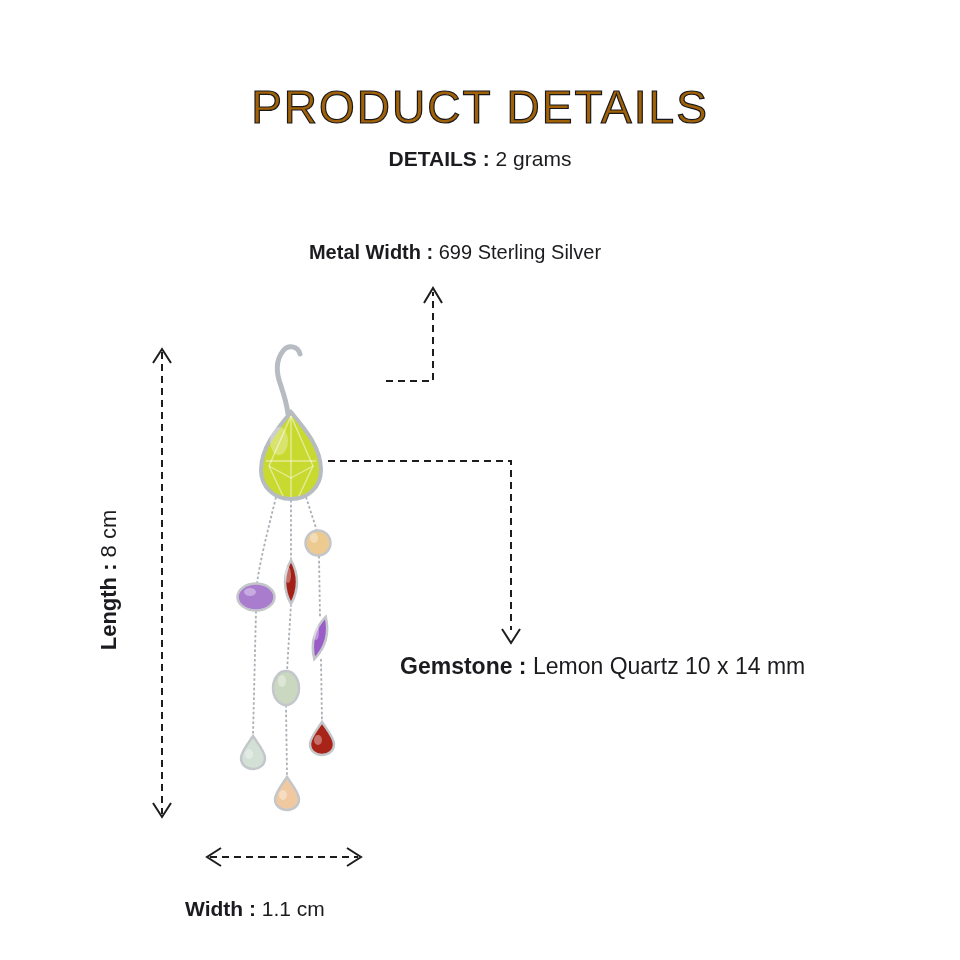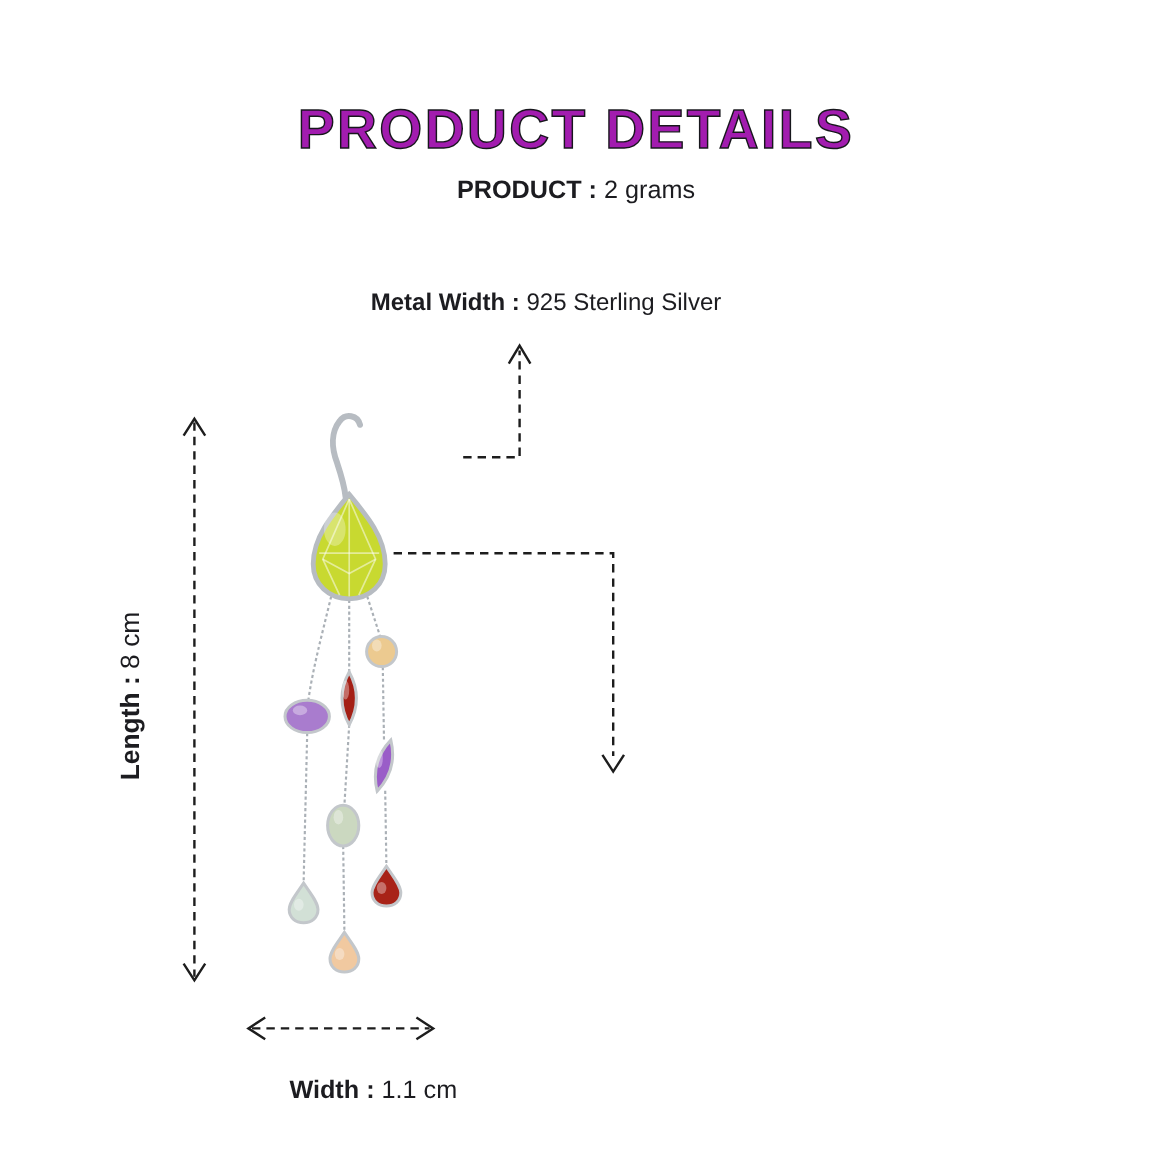--- a/index.html
+++ b/index.html
@@ -9,23 +9,23 @@
     background:#ffffff;
     overflow:hidden;
     font-family:"Liberation Sans", sans-serif;
     color:#1c1c20;
   }
   .abs{position:absolute;}
   .title{
     top:80px;left:0;width:100%;
     text-align:center;
     font-size:46px;
-    font-weight:700;
+    font-weight:400;
     letter-spacing:2px;
-    color:#a21caf;
+    color:#a16207;
     -webkit-text-stroke:1.2px #17171c;
   }
   .spec .b{font-weight:700;}
   .weight{
     top:147px;left:0;width:100%;
     text-align:center;
     font-size:21px;
   }
   .metal{
     top:241px;left:230px;width:450px;
@@ -39,21 +39,21 @@
   .length-label{
     top:566px;left:30px;width:160px;height:28px;
     text-align:center;
     font-size:22px;
     transform:rotate(-90deg);
     transform-origin:center center;
     white-space:nowrap;
   }
   .width-label{
     top:897px;left:185px;width:196px;
-    text-align:right;
+    text-align:left;
     font-size:21px;
   }
   svg{display:block;}
 </style>
 </head>
 <body>
 
 <div class="page">
 
   <svg class="abs" style="top:0;left:0;" width="960" height="960" viewBox="0 0 960 960">
@@ -124,29 +124,33 @@
       <ellipse cx="282" cy="681" rx="4" ry="6"></ellipse>
       <ellipse cx="318" cy="740" rx="4" ry="5"></ellipse>
       <ellipse cx="249" cy="754" rx="4" ry="5"></ellipse>
       <ellipse cx="283" cy="795" rx="4" ry="5"></ellipse>
     </g>
   </svg>
 
   <div class="abs title">PRODUCT DETAILS</div>
 
   <div class="abs spec weight">
-    <span class="b">PRODUCT :</span>
+    <span class="b">DETAILS :</span>
     <span>2 grams</span>
   </div>
 
   <div class="abs spec metal">
     <span class="b">Metal Width :</span>
-    <span>925 Sterling Silver</span>
+    <span>699 Sterling Silver</span>
   </div>
 
+  <div class="abs spec gemstone">
+    <span class="b">Gemstone :</span>
+    <span>Lemon Quartz 10 x 14 mm</span>
+  </div>
 
   <div class="abs spec length-label">
     <span class="b">Length :</span>
     <span>8 cm</span>
   </div>
 
   <div class="abs spec width-label">
     <span class="b">Width :</span>
     <span>1.1 cm</span>
   </div>

